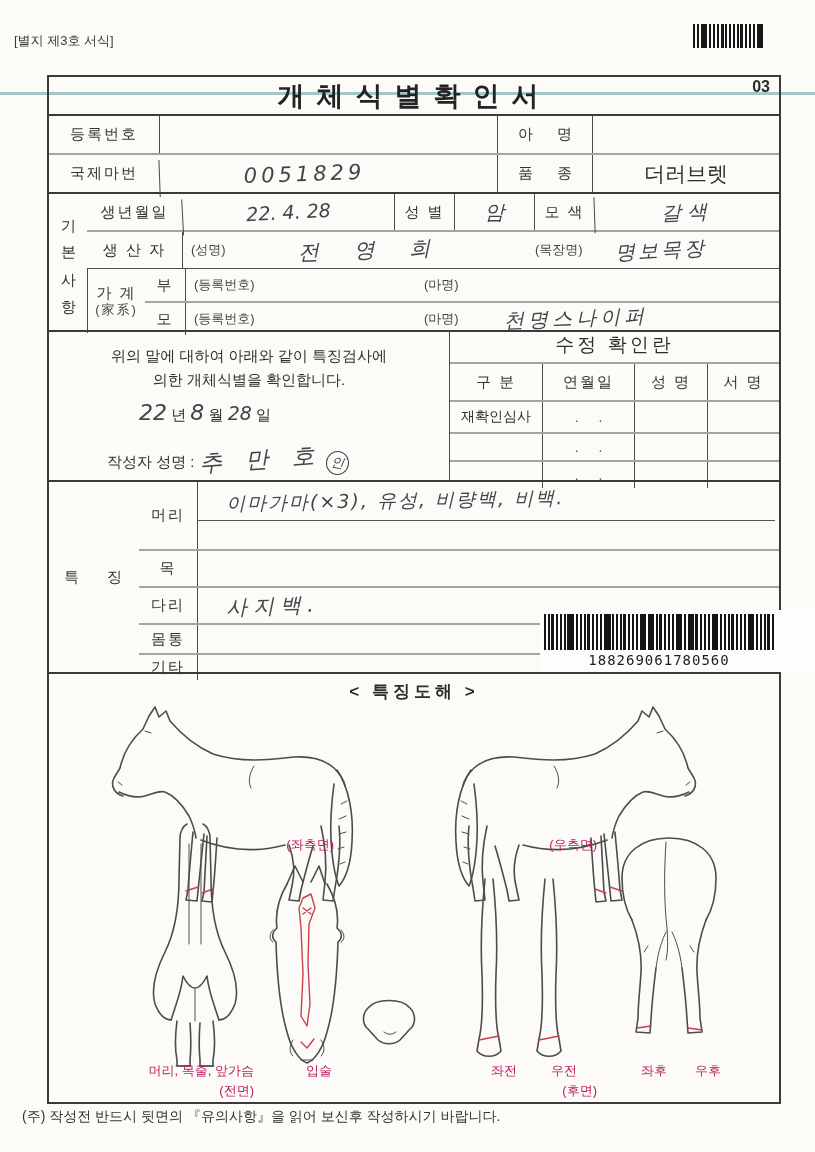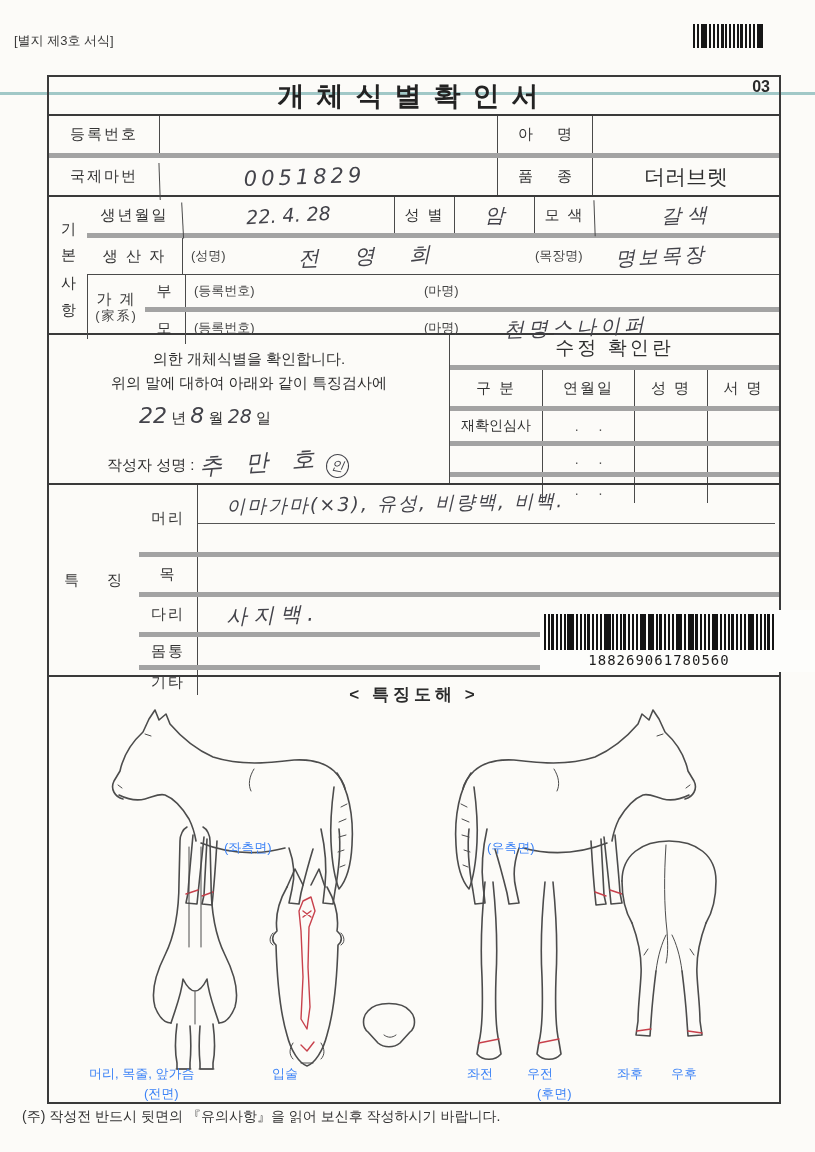--- a/index.html
+++ b/index.html
@@ -9,21 +9,21 @@
   .corner{position:absolute;left:14px;top:32px;font-size:13px;color:#3a3a3a;}
   .top-barcode{position:absolute;left:693px;top:24px;width:72px;height:24px;background:
       repeating-linear-gradient(90deg,#161616 0 2px,transparent 2px 4px),
       repeating-linear-gradient(90deg,transparent 0 9px,#161616 9px 12px,transparent 12px 19px);}
   .pageno{position:absolute;left:720px;top:49px;width:50px;text-align:right;font-size:16px;font-weight:bold;color:#2a2a2a;margin-top:29px;}
 
   .form{position:absolute;left:47px;top:75px;width:730px;height:1025px;border:2px solid #3a3a3a;box-sizing:content-box;}
   .ftitle{height:37px;display:flex;align-items:center;justify-content:center;
           font-size:27px;font-weight:bold;letter-spacing:12px;color:#232323;}
   .sec{border-top:2px solid #3a3a3a;}
-  .row{display:flex;border-top:5px solid #a3a3a3;}
+  .row{display:flex;border-top:2px solid #a3a3a3;}
   .row:first-child{border-top:none;}
   .cell{border-left:1px solid #4a4a4a;box-sizing:border-box;display:flex;align-items:center;position:relative;}
   .cell:first-child{border-left:none;}
   .lab{justify-content:center;font-size:15px;letter-spacing:2px;color:#333;}
   .sp{letter-spacing:10px;text-indent:10px;margin-left:48px;}
   .small{font-size:13px;color:#444;}
   .vlabel{writing-mode:vertical-rl;text-orientation:upright;letter-spacing:12px;
           font-size:15px;display:flex;align-items:center;justify-content:center;}
   .hw{font-family:"DejaVu Sans",sans-serif;font-style:italic;color:#43434a;}
   .dots{word-spacing:16px;color:#555;font-size:14px;justify-content:center;}
@@ -33,21 +33,21 @@
   .bb-wrap{position:absolute;left:491px;top:533px;width:280px;height:62px;background:#fdfdfb;z-index:5;}
   .bb-bars{position:absolute;left:4px;top:4px;width:230px;height:36px;background:
       repeating-linear-gradient(90deg,#141414 0 2px,transparent 2px 4px),
       repeating-linear-gradient(90deg,transparent 0 7px,#141414 7px 10px,transparent 10px 18px),
       repeating-linear-gradient(90deg,transparent 0 23px,#141414 23px 26px,transparent 26px 41px);}
   .bb-num{position:absolute;left:4px;top:42px;width:230px;text-align:center;
       font-family:"DejaVu Sans Mono",monospace;font-size:14px;letter-spacing:1px;color:#1d1d1d;}
   .diag{position:relative;height:440px;}
   .diag-title{position:absolute;left:0;top:6px;width:100%;text-align:center;
       font-size:17px;font-weight:bold;letter-spacing:4px;color:#2c2c2c;}
-  .dlabel{position:absolute;font-size:13px;color:#3b82f6;text-align:left;}
+  .dlabel{position:absolute;font-size:13px;color:#be185d;text-align:right;}
   .footer{position:absolute;left:22px;top:1108px;font-size:14px;color:#333;}
   svg{position:absolute;left:0;top:0;}
   .lineart{fill:none;stroke:#4c4c4c;stroke-width:1.6;stroke-linecap:round;stroke-linejoin:round;}
   .thin{stroke-width:1;}
   .redmark{fill:none;stroke:#c8414c;stroke-width:1.4;stroke-linecap:round;stroke-linejoin:round;}
 </style>
 </head>
 <body>
 
 <div class="page">
@@ -118,22 +118,22 @@
               </div>
             </div>
           </div>
         </div>
       </div>
     </div>
 
     <div class="sec" style="display:flex;height:148px">
       <div style="width:400px;position:relative">
         <div class="abs" style="left:0;top:12px;width:100%;text-align:center;font-size:15px;line-height:1.6">
+          <div>위의 말에 대하여 아래와 같이 특징검사에</div>
           <div>의한 개체식별을 확인합니다.</div>
-          <div>위의 말에 대하여 아래와 같이 특징검사에</div>
         </div>
         <div class="abs" style="left:90px;top:68px;font-size:15px">
           <span class="hw" style="font-size:22px">22</span>
           <span>년</span>
           <span class="hw" style="font-size:22px">8</span>
           <span>월</span>
           <span class="hw" style="font-size:19px">28</span>
           <span>일</span>
         </div>
         <div class="abs" style="left:58px;top:112px;font-size:15px">

